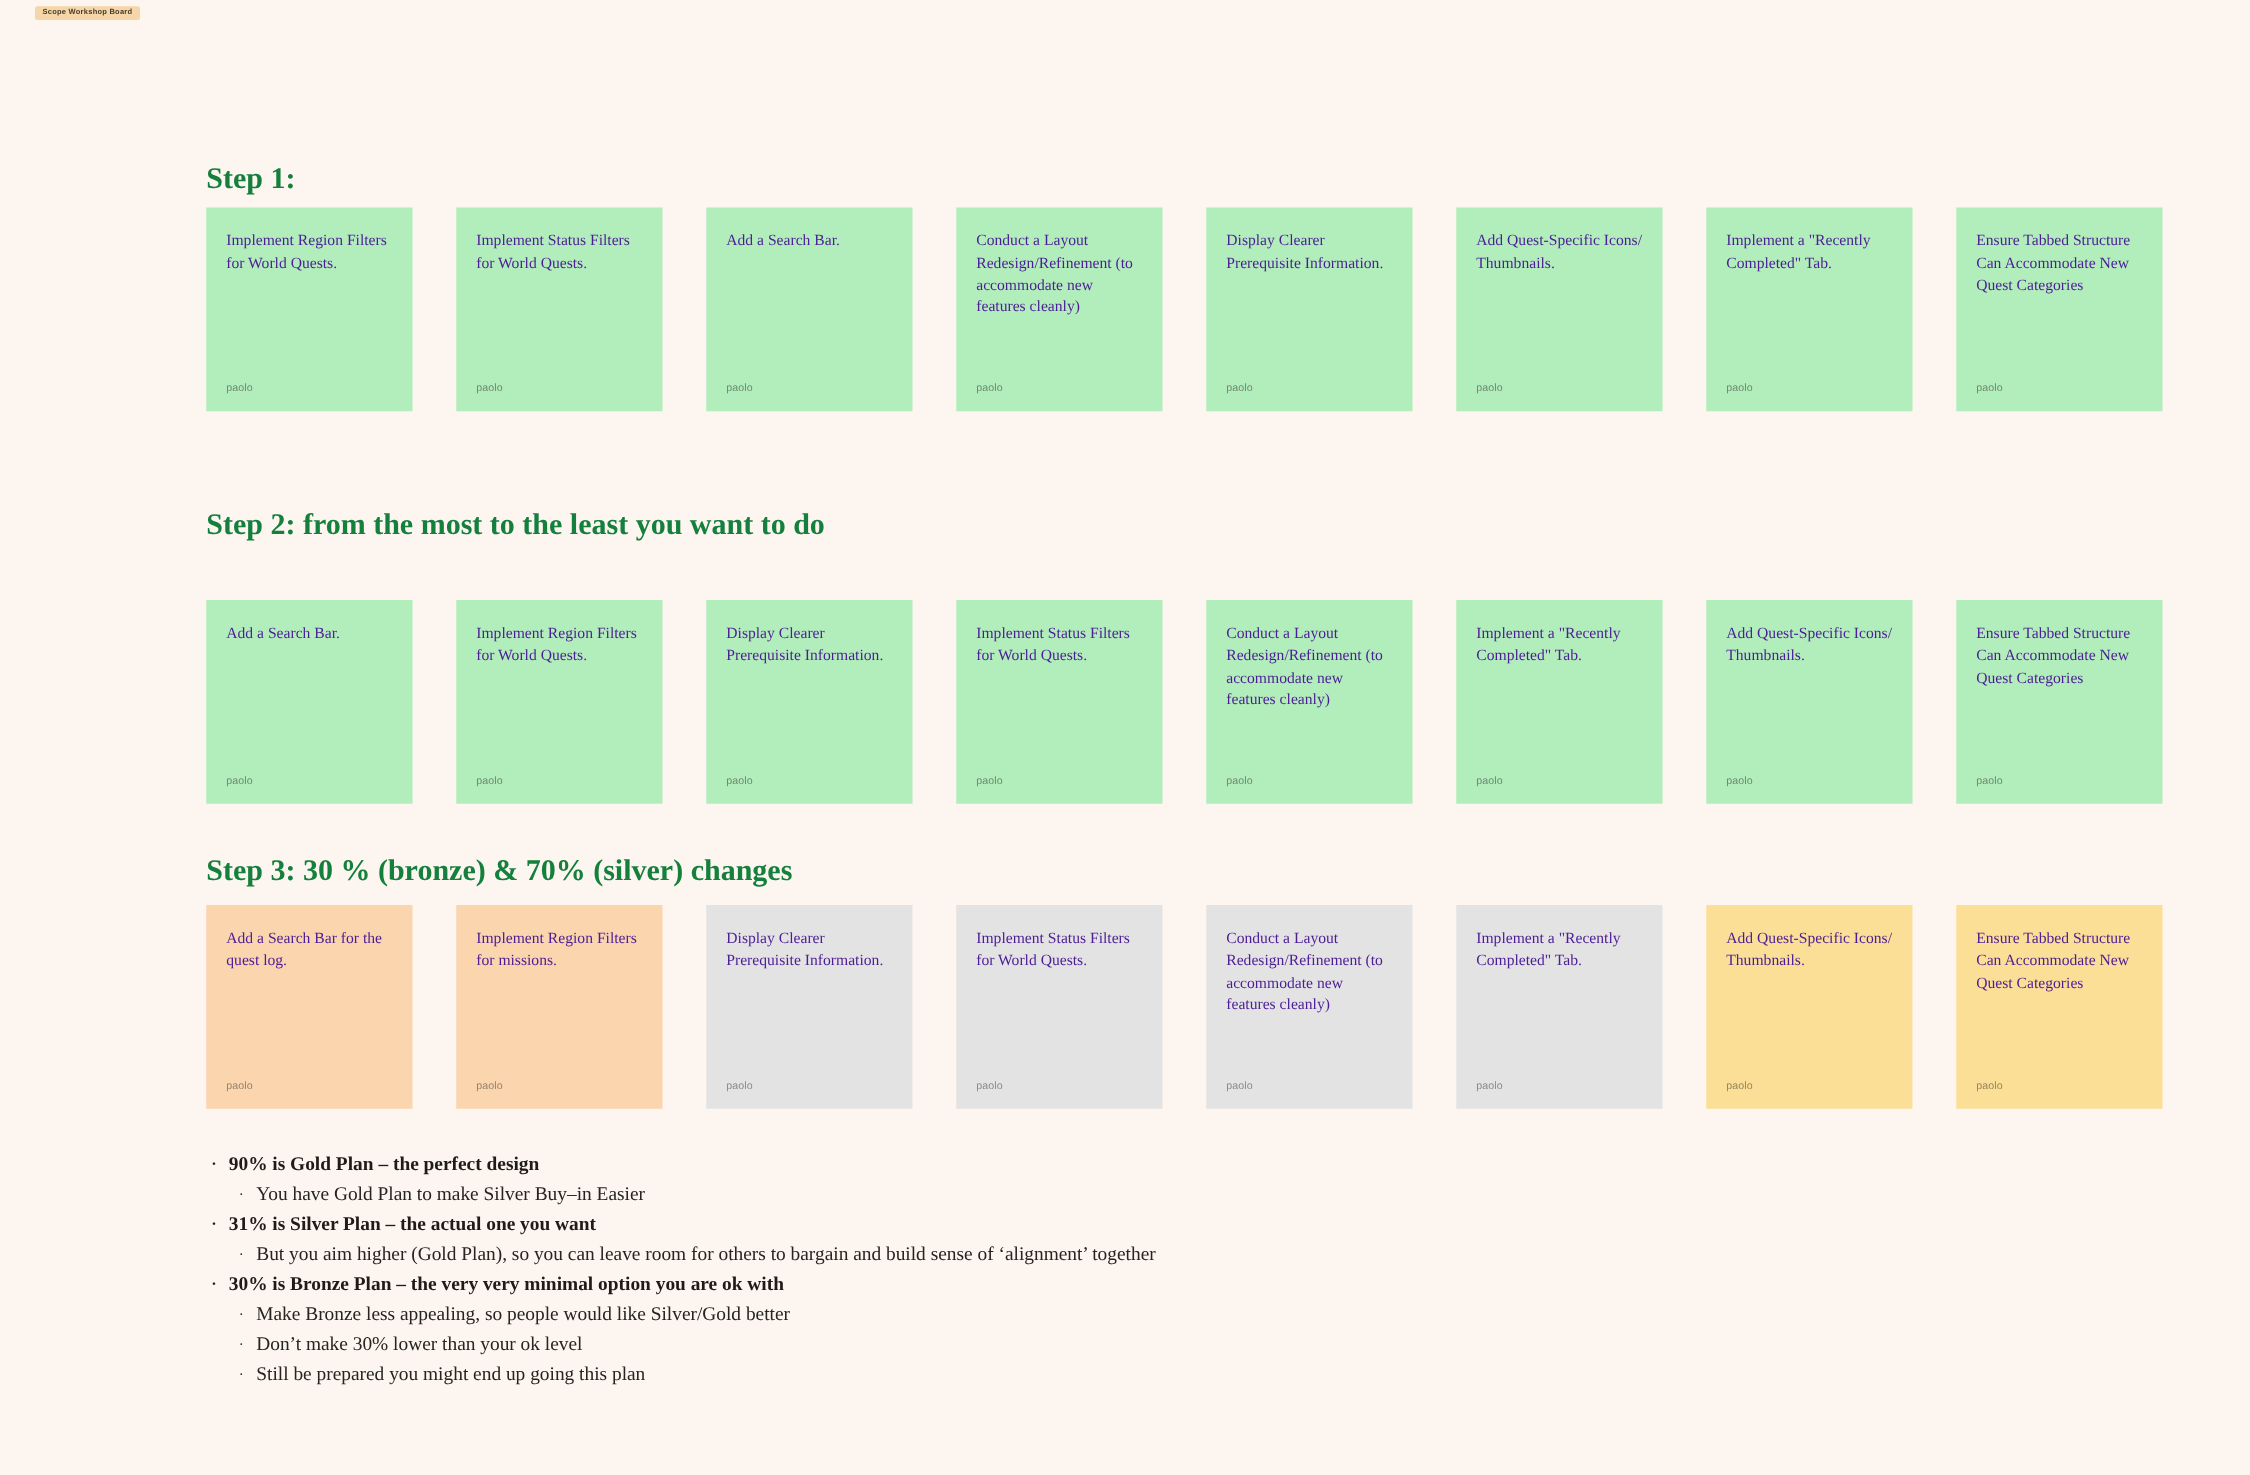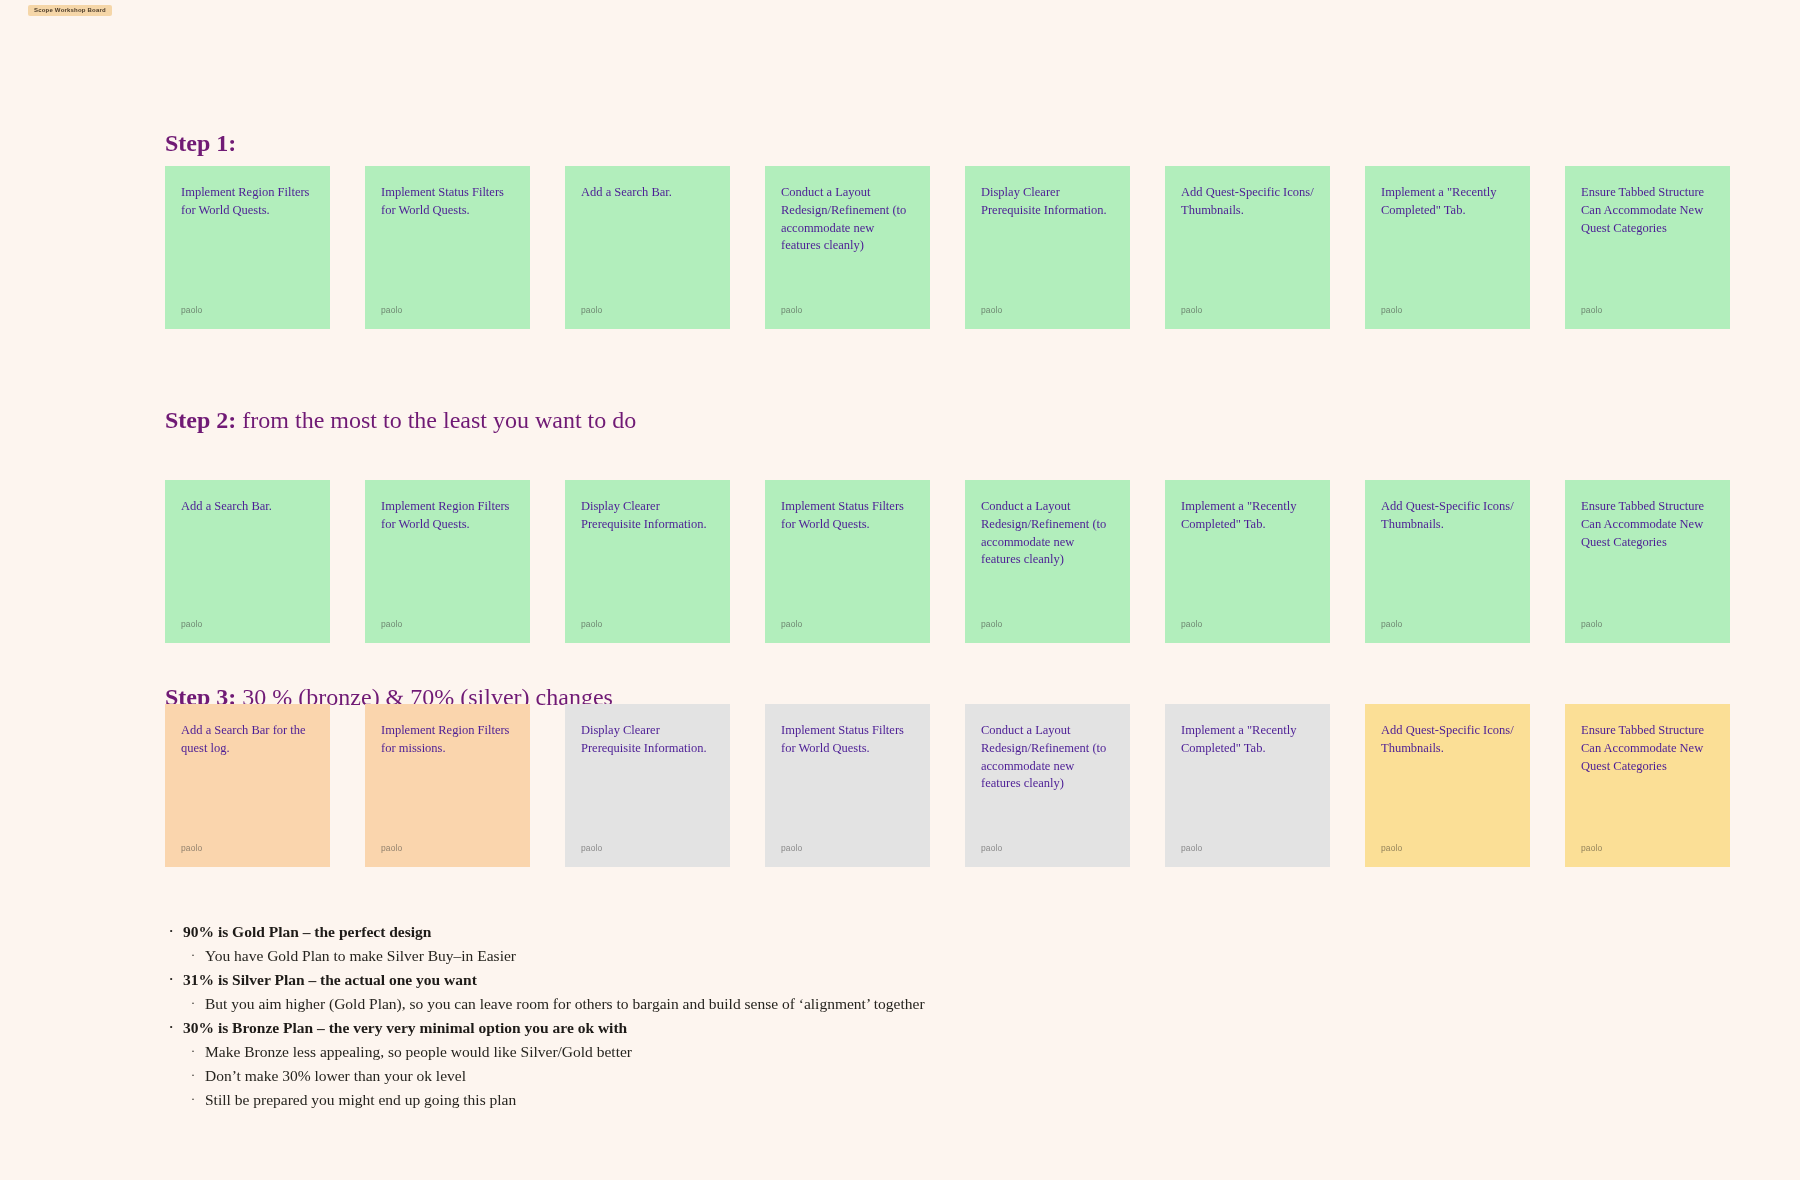--- a/index.html
+++ b/index.html
@@ -44,26 +44,26 @@
     left: 165px;
     top: 0;
     width: 1620px;
   }
 
   .section { position: absolute; left: 0; width: 1620px; }
 
   .heading {
     font-family: "Liberation Serif", "DejaVu Serif", serif;
     font-size: 24px;
-    color: #701a75;
+    color: #15803d;
     line-height: 1.15;
     white-space: nowrap;
   }
   .heading .lead { font-weight: bold; }
-  .heading .rest { font-weight: normal; }
+  .heading .rest { font-weight: bold; }
 
   
   .row {
     position: absolute;
     left: 0;
     display: flex;
     gap: 0px;
   }
 
   .note {
@@ -261,21 +261,21 @@
 Quest Categories</div>
             <div class="note-author">paolo</div>
           </div>
         </div>
     </div>
 
     <div class="section" style="top:684px;">
       <div class="heading">
         <span class="lead">Step 3:</span><span class="rest"> 30 % (bronze) &amp; 70% (silver) changes</span>
       </div>
-      <div class="row" style="top:20px;align-items:center;" id="row-2">
+      <div class="row" style="top:40px;align-items:center;" id="row-2">
           <div class="note c-orange">
             <div class="note-text">Add a Search Bar for the
 quest log.</div>
             <div class="note-author">paolo</div>
           </div>
           <div class="note c-orange">
             <div class="note-text">Implement Region Filters
 for missions.</div>
             <div class="note-author">paolo</div>
           </div>

